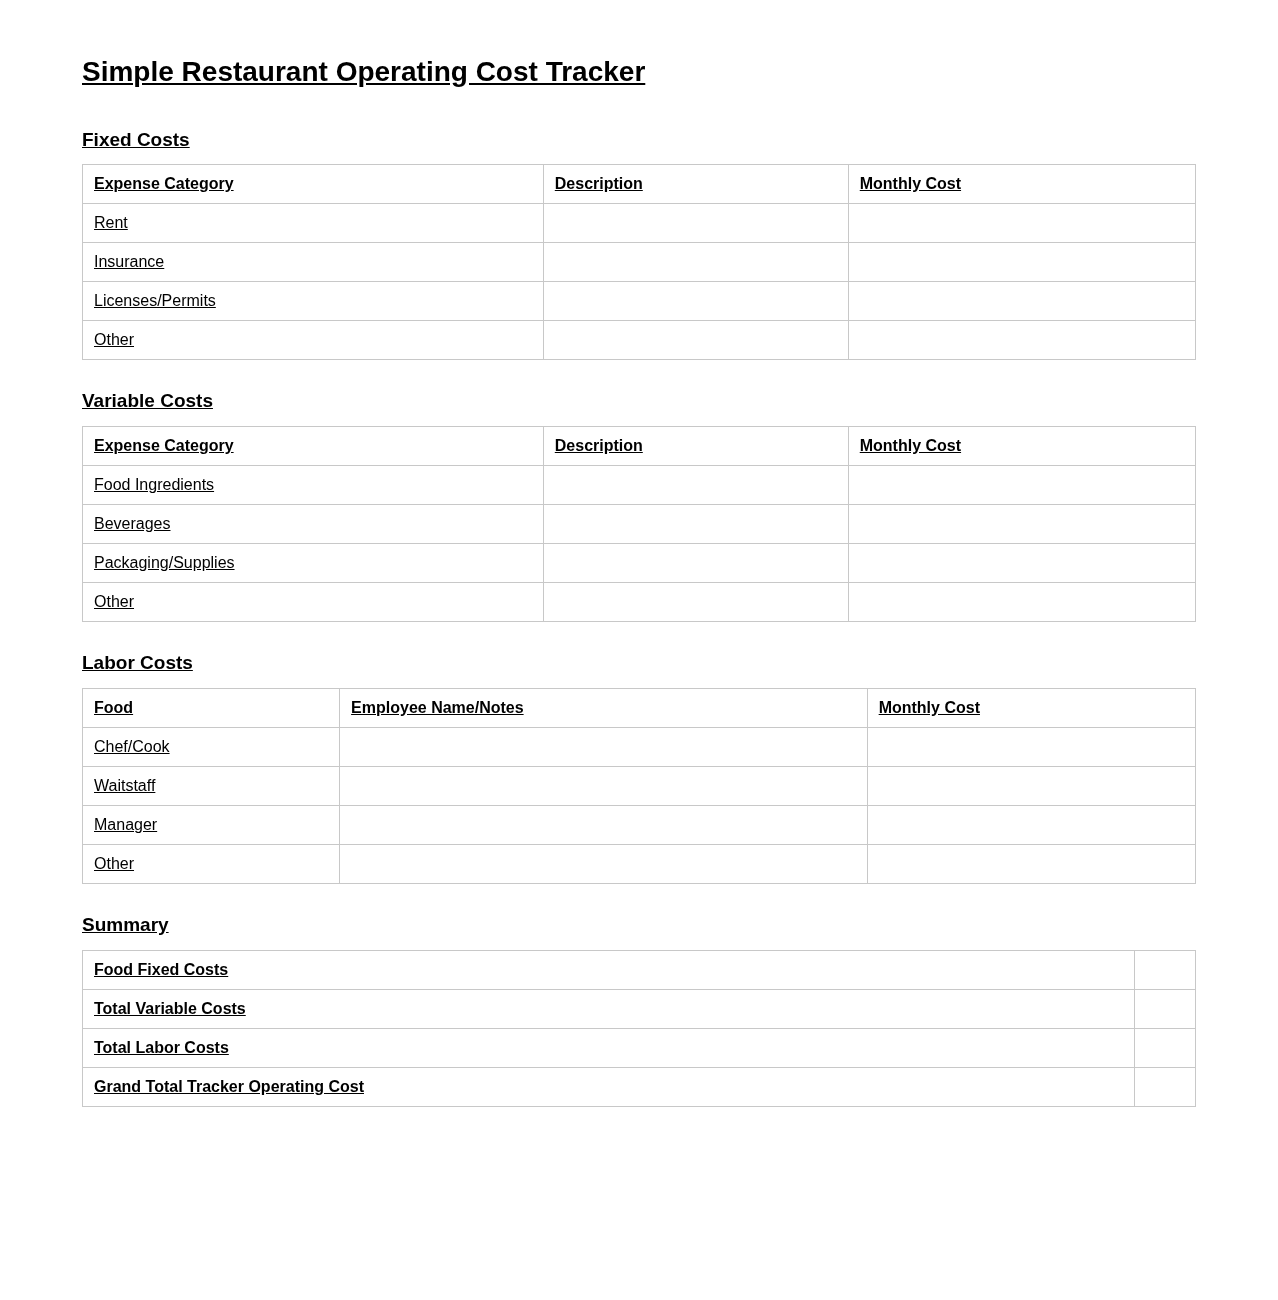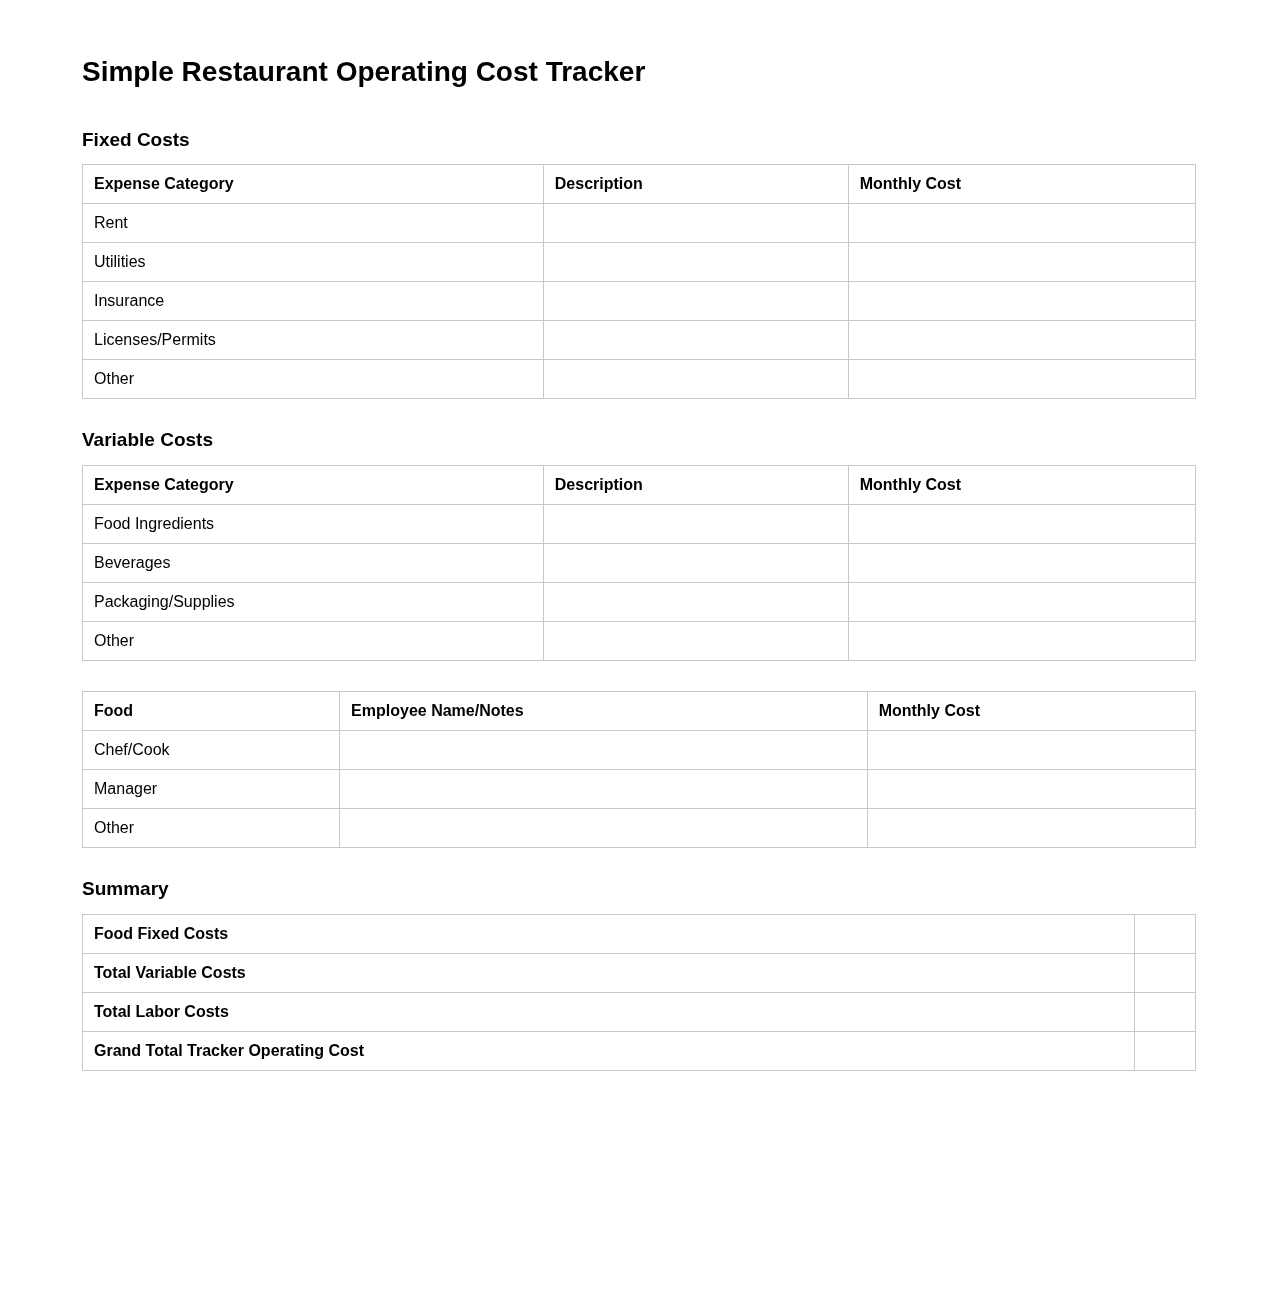--- a/index.html
+++ b/index.html
@@ -6,20 +6,21 @@
   html, body { margin: 0; padding: 0; }
   body {
     width: 1278px;
     min-height: 1300px;
     background: #ffffff;
     color: #000000;
     font-family: "Liberation Sans", "DejaVu Sans", sans-serif;
   }
   .page {
     padding: 55px 83px 120px 82px;
+    text-decoration: underline;
   }
   h1.doc-title {
     font-size: 28px;
     line-height: 1.2;
     font-weight: bold;
     margin: 0 0 40px 0;
   }
   h3.section-heading {
     font-size: 19px;
     line-height: 1.2;
@@ -68,25 +69,20 @@
         <th>Monthly Cost</th>
       </tr>
     </thead>
     <tbody>
       <tr>
         <td>Rent</td>
         <td></td>
         <td></td>
       </tr>
       <tr>
-        <td>Utilities</td>
-        <td></td>
-        <td></td>
-      </tr>
-      <tr>
         <td>Insurance</td>
         <td></td>
         <td></td>
       </tr>
       <tr>
         <td>Licenses/Permits</td>
         <td></td>
         <td></td>
       </tr>
       <tr>
@@ -128,40 +124,46 @@
         <td></td>
       </tr>
       <tr>
         <td>Other</td>
         <td></td>
         <td></td>
       </tr>
     </tbody>
   </table>
 
+  <h3 class="section-heading">Labor Costs</h3>
   <table class="cost-table t-labor">
     <colgroup>
         <col style="width:23.1%">
         <col style="width:47.4%">
         <col style="width:29.5%">
       </colgroup>
     <thead>
       <tr>
         <th>Food</th>
         <th>Employee Name/Notes</th>
         <th>Monthly Cost</th>
       </tr>
     </thead>
     <tbody>
       <tr>
         <td>Chef/Cook</td>
         <td></td>
         <td></td>
       </tr>
       <tr>
+        <td>Waitstaff</td>
+        <td></td>
+        <td></td>
+      </tr>
+      <tr>
         <td>Manager</td>
         <td></td>
         <td></td>
       </tr>
       <tr>
         <td>Other</td>
         <td></td>
         <td></td>
       </tr>
     </tbody>

